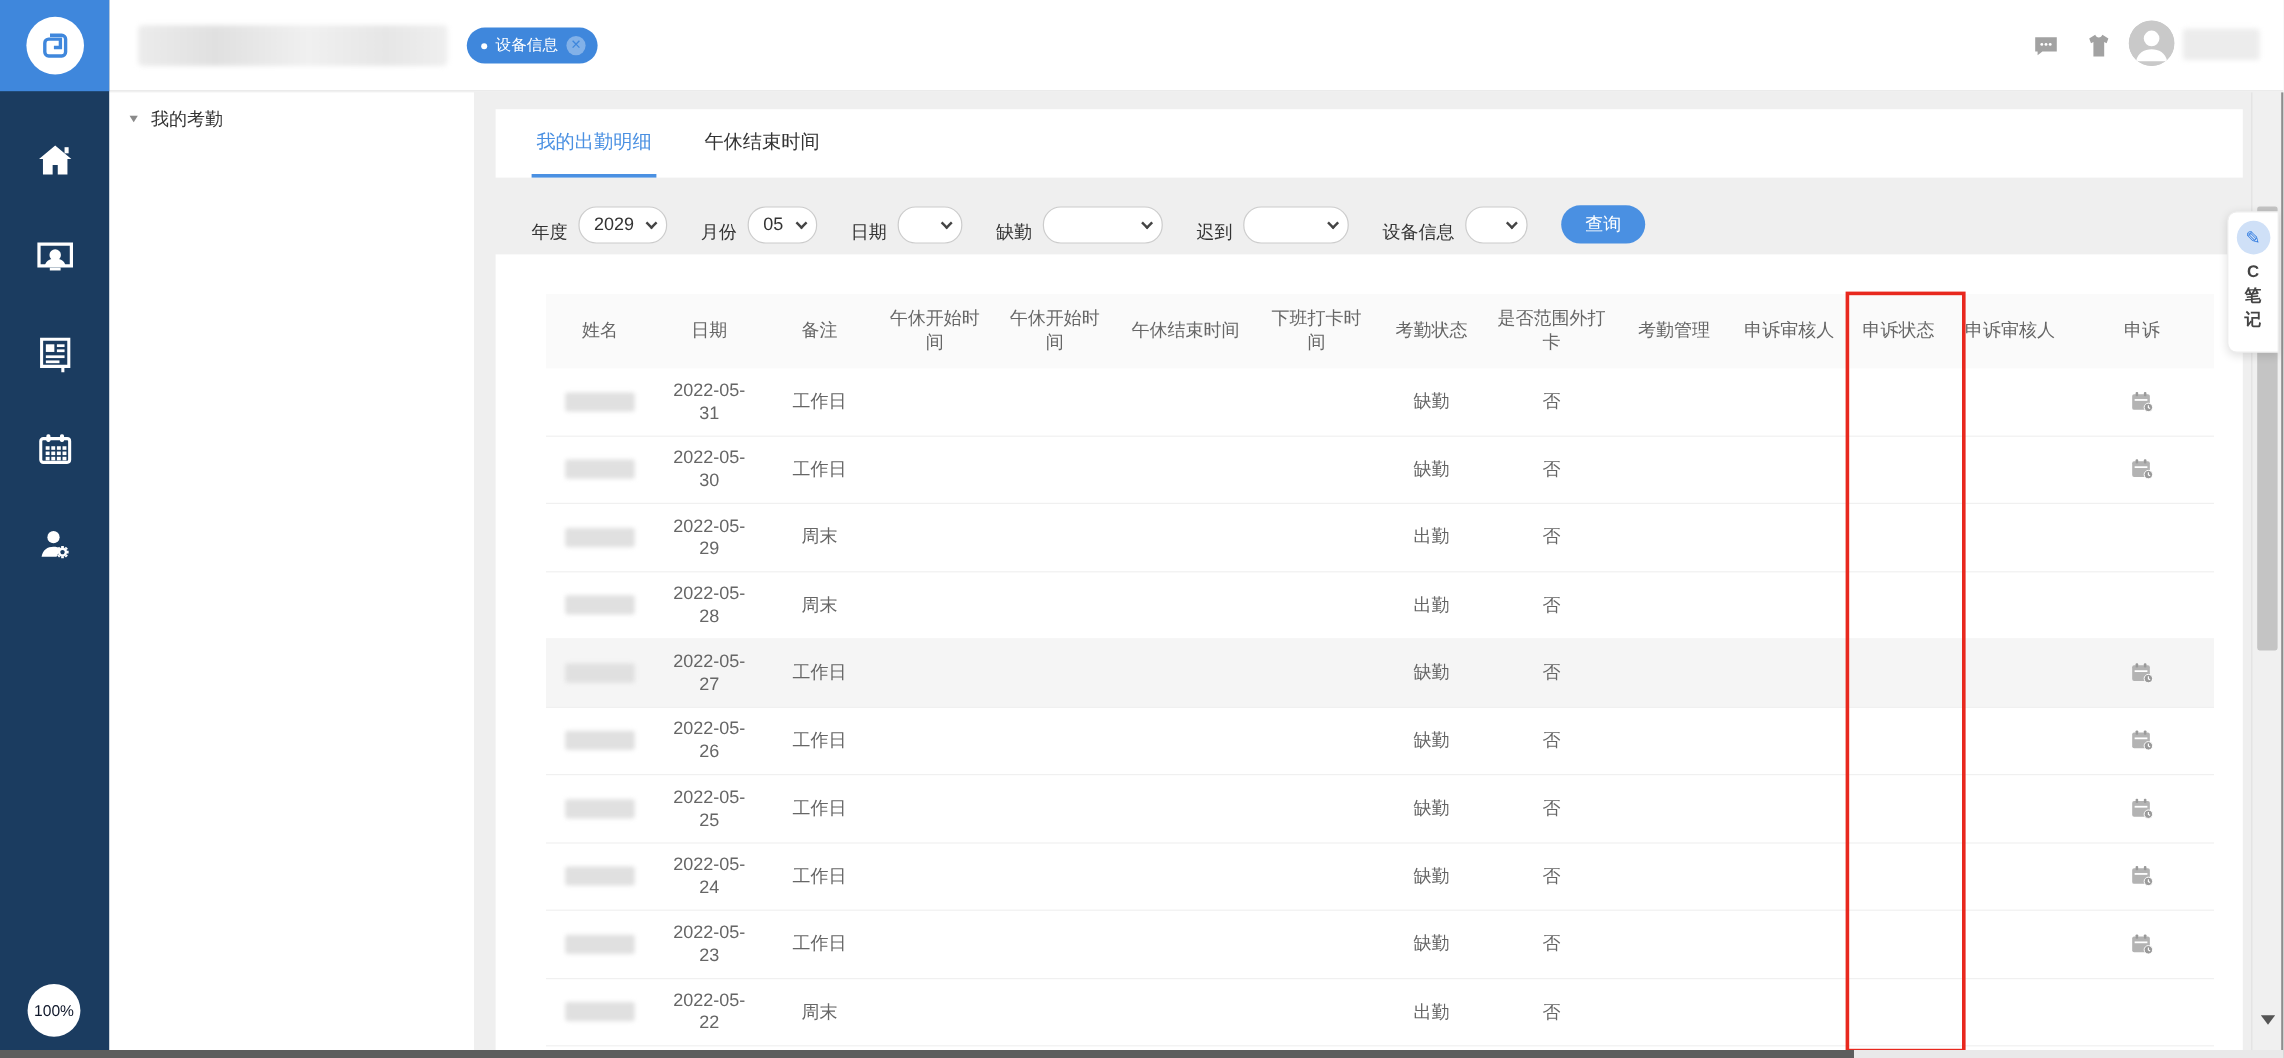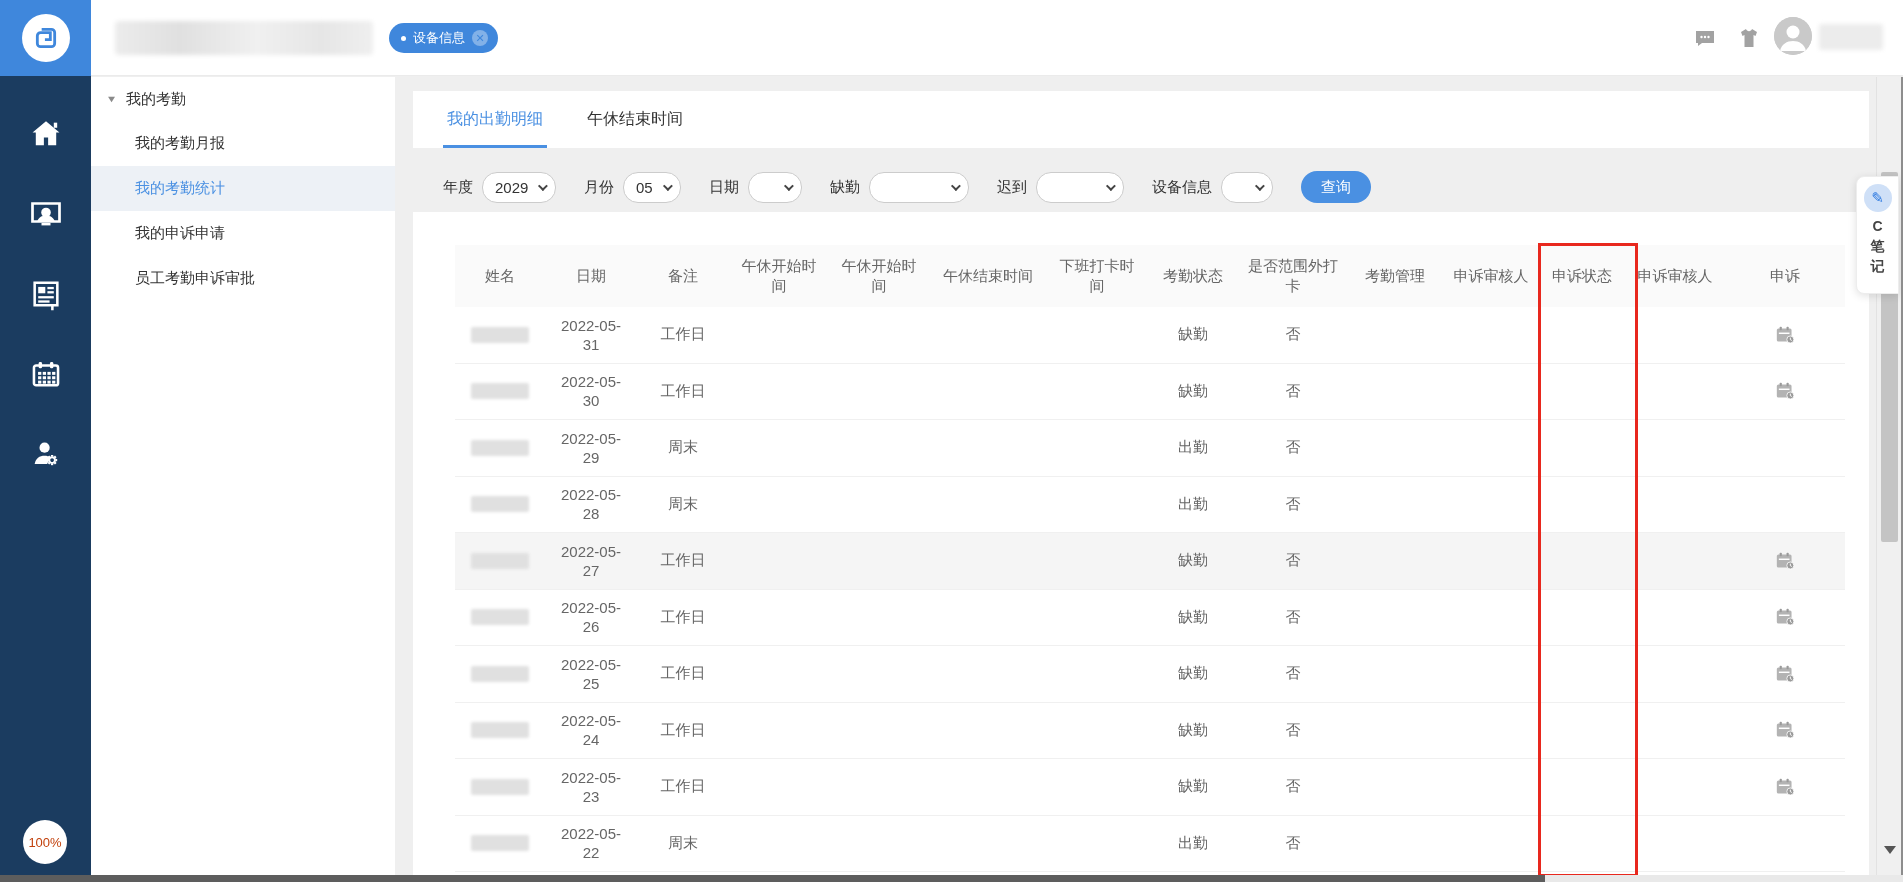--- a/index.html
+++ b/index.html
@@ -5,21 +5,21 @@
   * { margin:0; padding:0; box-sizing:border-box; }
   html,body { width:1903px; height:882px; overflow:hidden; }
   body { font-family:"Liberation Sans","DejaVu Sans",sans-serif; background:#efefef; position:relative; }
 
   
   .rail { position:absolute; left:0; top:0; width:91px; height:882px; background:#1b3c60; z-index:5; }
   .rail-logo { width:91px; height:76px; background:#3f87dc; display:flex; align-items:center; justify-content:center; }
   .logo-circle { width:48px; height:48px; border-radius:50%; background:#fff; display:flex; align-items:center; justify-content:center; }
   .rail-icons { display:flex; flex-direction:column; align-items:center; padding-top:18px; }
   .rail-icon { width:91px; height:80px; display:flex; align-items:center; justify-content:center; cursor:pointer; }
-  .zoom-bubble { position:absolute; left:23px; bottom:18px; width:44px; height:44px; border-radius:50%; background:#fff; color:#c2410c; font-size:13px; display:flex; align-items:center; justify-content:center; }
+  .zoom-bubble { position:absolute; left:23px; bottom:18px; width:44px; height:44px; border-radius:50%; background:#fff; color:#0f172a; font-size:13px; display:flex; align-items:center; justify-content:center; }
 
   
   .topbar { position:absolute; left:91px; top:0; width:1812px; height:76px; background:#fff; border-bottom:1px solid #ebebeb; z-index:4; display:flex; align-items:center; }
   .company-blur { position:absolute; left:24px; top:21px; width:258px; height:34px; border-radius:4px;
     background:linear-gradient(90deg,#ececec,#e0e0e0 25%,#f0f0f0 55%,#e6e6e6 80%,#efefef); filter:blur(2px); }
   .module-tag { position:absolute; left:298px; top:23px; height:30px; padding:0 10px 0 12px; border-radius:15px; background:#3f87dc; color:#fff; font-size:13px; display:flex; align-items:center; gap:7px; cursor:pointer; }
   .tag-dot { width:5px; height:5px; border-radius:50%; background:#fff; }
   .tag-close { width:16px; height:16px; border-radius:50%; background:rgba(255,255,255,.35); color:#3f87dc; font-size:11px; line-height:16px; text-align:center; font-weight:bold; }
   .search-wrap { position:absolute; left:1274px; top:20px; width:294px; height:34px; border:1px solid #ddd; border-radius:17px; background:#fff; display:flex; align-items:center; padding:0 12px 0 16px; }
   .search-wrap input { flex:1; border:none; outline:none; font-size:14px; color:#333; background:transparent; }
@@ -35,21 +35,21 @@
   .menu-child { height:45px; display:flex; align-items:center; padding-left:44px; cursor:pointer; color:#333; }
   .menu-child.active { background:#edf1f6; color:#4a90e2; }
 
   
   .main { position:absolute; left:395px; top:77px; width:1482px; height:805px; background:#efefef; }
   .tabs-card { position:absolute; left:18px; top:14px; width:1456px; height:57px; background:#fff; display:flex; padding-left:30px; gap:36px; }
   .tab { height:57px; line-height:55px; font-size:16px; color:#333; padding:0 4px; cursor:pointer; }
   .tab.active { color:#4a90e2; border-bottom:3px solid #4a90e2; }
 
   .filter-row { position:absolute; left:48px; top:94px; height:32px; display:flex; align-items:center; }
-  .filters { display:flex; align-items:center; }
+  .filters { display:flex; align-items:flex-end; }
   .flabel { font-size:15px; color:#333; margin-right:9px; }
   .select { height:31px; border:1px solid #ccc; border-radius:15px; background:#fff; display:flex; align-items:center; justify-content:space-between; padding:0 10px 0 12px; margin-right:28px; cursor:pointer; font-size:15px; color:#333; }
   .chev { width:7px; height:7px; border-right:2px solid #444; border-bottom:2px solid #444; transform:rotate(45deg) translateY(-2px); }
   .query-btn { height:32px; padding:0 20px; border:none; border-radius:16px; background:#4a90e2; color:#fff; font-size:15px; cursor:pointer; }
 
   
   .table-card { position:absolute; left:18px; top:135px; width:1456px; height:670px; background:#fff; padding:33px 24px 0 42px; }
   .thead { display:flex; background:#fafafa; min-height:62px; align-items:center; }
   .th { font-size:15px; color:#666; text-align:center; line-height:20px; padding:4px 8px; }
   .tr { display:flex; height:56.5px; align-items:center; border-bottom:1px solid #f0f0f0; }
@@ -176,26 +176,20 @@
       </svg>
   </div>
   <div class="avatar-name-blur"></div>
 </div>
 
 <div class="subnav">
   <div class="menu-parent">
     <span class="caret">▼</span>
     <span>我的考勤</span>
   </div>
-  <div id="menu-children">
-      <div class="menu-child">我的考勤月报</div>
-      <div class="menu-child active">我的考勤统计</div>
-      <div class="menu-child">我的申诉申请</div>
-      <div class="menu-child">员工考勤申诉审批</div>
-    </div>
 </div>
 
 <div class="main">
   <div class="tabs-card">
     <div class="tab active">我的出勤明细</div>
     <div class="tab">午休结束时间</div>
   </div>
 
   <div class="filter-row">
     <div class="filters" id="filters">

